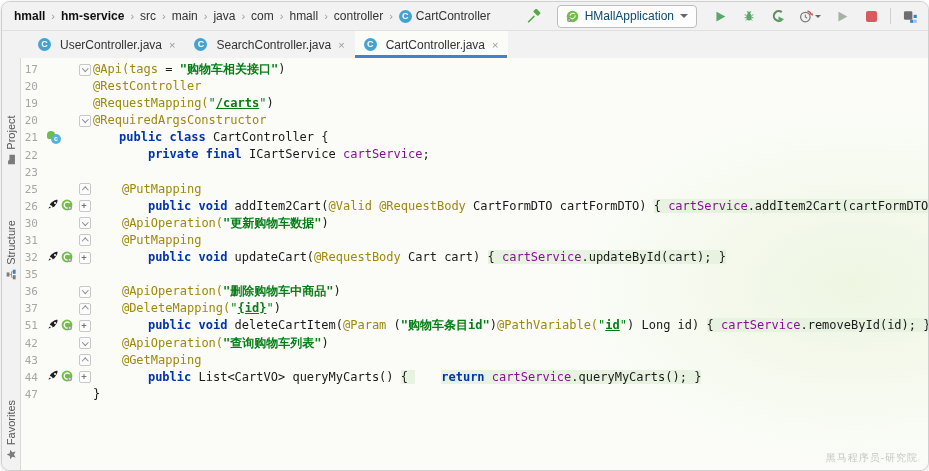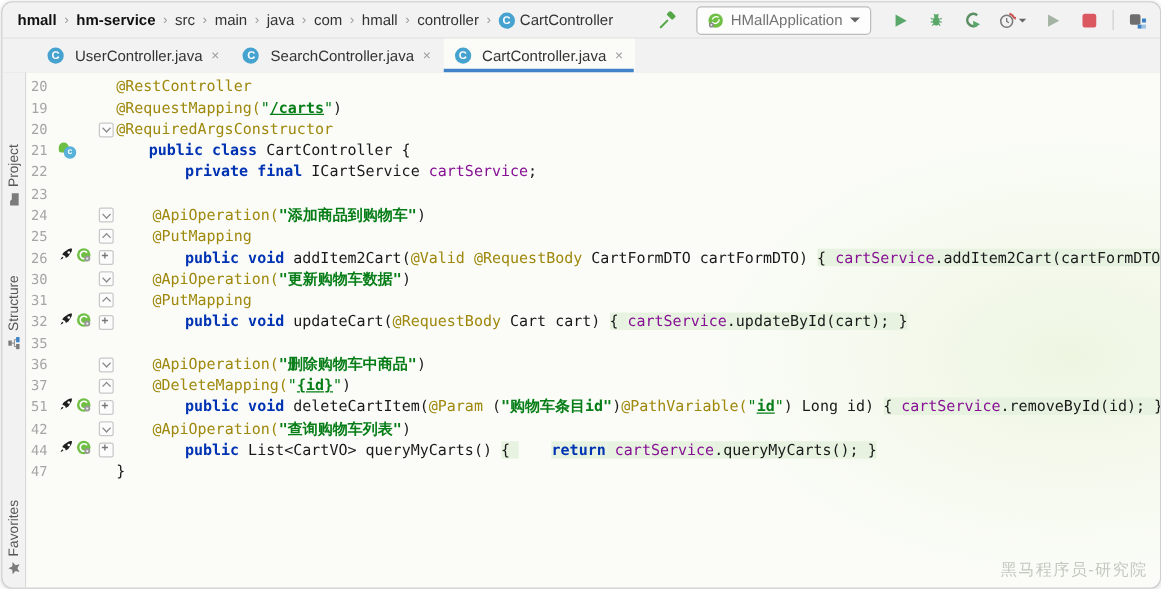--- a/index.html
+++ b/index.html
@@ -16,21 +16,21 @@
   .crumb-sep{color:#9a9a9a;font-size:11px;padding:0 1px;}
   .class-badge{display:inline-flex;width:13px;height:13px;border-radius:50%;background:#46a3cf;
     color:#fff;font:bold 9px/13px "Liberation Sans",sans-serif;justify-content:center;margin-right:4px;vertical-align:-2px;}
   .crumb-with-icon{display:flex;align-items:center;}
 
   
   .run-toolbar{position:absolute;right:8px;top:0;height:28px;display:flex;align-items:center;gap:9px;}
   .tbtn{display:flex;align-items:center;justify-content:center;width:20px;height:20px;cursor:pointer;border-radius:3px;}
   .combo{display:flex;align-items:center;gap:6px;border:1px solid #bdbdbd;border-radius:4px;background:#fdfdfd;
     height:21px;padding:0 8px;margin:0 4px;cursor:pointer;}
-  .combo-label{font-size:12px;color:#737373;text-align:right;}
+  .combo-label{font-size:12px;color:#0c4a6e;text-align:right;}
   .caret-down{width:0;height:0;border-left:4px solid transparent;border-right:4px solid transparent;border-top:4px solid #666;}
   .caret-down.small{border-left-width:3px;border-right-width:3px;border-top-width:3px;}
   .toolbar-divider{width:1px;height:16px;background:#d0d0d0;}
   .stop-square{width:11px;height:11px;background:#db5860;border-radius:2px;}
 
   
   .tab-row{height:27px;background:#f2f2f2;display:flex;align-items:stretch;padding-left:27px;
     border-bottom:1px solid #d9d9d9;position:relative;}
   .tab{display:flex;align-items:center;gap:5px;padding:0 9px;font-size:12px;color:#333;cursor:pointer;
     border-right:1px solid transparent;position:relative;}
@@ -73,21 +73,21 @@
   .fm-p::after{content:"+";position:absolute;left:0;top:0;width:8px;height:8px;
     font:bold 9px/9px "DejaVu Sans Mono",monospace;color:#777;text-align:center;}
 
   
   .gicon-beanclass{position:relative;width:14px;height:13px;display:inline-block;}
   .gicon-beanclass .leaf{position:absolute;left:0;top:0;width:8px;height:8px;border-radius:50% 50% 50% 2px;background:#6fbf44;}
   .gicon-beanclass .cc{position:absolute;right:0;bottom:0;width:10px;height:10px;border-radius:50%;background:#58b1d8;
     color:#fff;font:bold 7px/10px "Liberation Sans",sans-serif;text-align:center;}
   .cc::after{content:"c";}
 
-  .watermark{position:absolute;right:10px;bottom:5px;font-size:13px;color:rgba(150,158,145,.55);letter-spacing:1px;}
+  .watermark{position:absolute;right:10px;bottom:5px;font-size:10px;color:rgba(150,158,145,.55);letter-spacing:1px;}
 </style>
 </head>
 <body>
 
 <div class="window">
 
   <div class="crumb-bar">
     <div class="crumbs" id="crumbs">
         <span class="crumb bold">hmall</span>
         <span class="crumb-sep">›</span>
@@ -215,20 +215,28 @@
         <svg width="11" height="11" viewBox="0 0 16 16">
             <path d="M8 1l2 4.5 5 .5-3.7 3.3L12.5 14 8 11.5 3.5 14l1.2-4.7L1 6l5-.5z" fill="#7b7b7b"></path>
           </svg>
         <span>Favorites</span>
       </div>
     </div>
 
     <div class="editor">
       <div class="code-lines" id="codeLines">
           <div class="code-row">
+            <span class="ln">17</span>
+            <span class="gicons"></span>
+            <span class="fold-cell">
+              <span class="fm fm-v"></span>
+            </span>
+            <span class="codetext"><span class="s-ann">@Api(</span><span class="s-ann">tags</span><span class="s-pl"> = </span><span class="s-strb">"购物车相关接口"</span><span class="s-pl">)</span></span>
+          </div>
+          <div class="code-row">
             <span class="ln">20</span>
             <span class="gicons"></span>
             <span class="fold-cell"></span>
             <span class="codetext"><span class="s-ann">@RestController</span></span>
           </div>
           <div class="code-row">
             <span class="ln">19</span>
             <span class="gicons"></span>
             <span class="fold-cell"></span>
             <span class="codetext"><span class="s-ann">@RequestMapping(</span><span class="s-str">"</span><span class="s-stru">/carts</span><span class="s-str">"</span><span class="s-pl">)</span></span>
@@ -258,28 +266,20 @@
             <span class="fold-cell"></span>
             <span class="codetext"><span class="s-pl">    </span><span class="s-kw">private final</span><span class="s-pl"> ICartService </span><span class="s-fld">cartService</span><span class="s-pl">;</span></span>
           </div>
           <div class="code-row">
             <span class="ln">23</span>
             <span class="gicons"></span>
             <span class="fold-cell"></span>
             <span class="codetext"></span>
           </div>
           <div class="code-row">
-            <span class="ln">24</span>
-            <span class="gicons"></span>
-            <span class="fold-cell">
-              <span class="fm fm-v"></span>
-            </span>
-            <span class="codetext"><span class="s-pl">    </span><span class="s-ann">@ApiOperation(</span><span class="s-strb">"添加商品到购物车"</span><span class="s-pl">)</span></span>
-          </div>
-          <div class="code-row">
             <span class="ln">25</span>
             <span class="gicons"></span>
             <span class="fold-cell">
               <span class="fm fm-u"></span>
             </span>
             <span class="codetext"><span class="s-pl">    </span><span class="s-ann">@PutMapping</span></span>
           </div>
           <div class="code-row">
             <span class="ln">26</span>
             <span class="gicons">
@@ -380,20 +380,28 @@
           </div>
           <div class="code-row">
             <span class="ln">42</span>
             <span class="gicons"></span>
             <span class="fold-cell">
               <span class="fm fm-v"></span>
             </span>
             <span class="codetext"><span class="s-pl">    </span><span class="s-ann">@ApiOperation(</span><span class="s-strb">"查询购物车列表"</span><span class="s-pl">)</span></span>
           </div>
           <div class="code-row">
+            <span class="ln">43</span>
+            <span class="gicons"></span>
+            <span class="fold-cell">
+              <span class="fm fm-u"></span>
+            </span>
+            <span class="codetext"><span class="s-pl">    </span><span class="s-ann">@GetMapping</span></span>
+          </div>
+          <div class="code-row">
             <span class="ln">44</span>
             <span class="gicons">
               <span><svg width="13" height="13" viewBox="0 0 16 16">
                   <path fill="#1f1f1f" d="M6.3 9.7L3.4 8.2l1.6-2.4L9 3.2c1.9-1.4 3.9-1 3.9-1s.5 2-.9 3.9L9.4 10l-2.4 1.6z"></path>
                   <circle cx="9.9" cy="6.1" r="1.3" fill="#fff"></circle>
                   <path fill="#1f1f1f" d="M4.6 11.4c-.6 1.2-2.8 1.8-2.8 1.8s.6-2.2 1.8-2.8z"></path>
                 </svg></span>
               <span><svg width="12" height="12" viewBox="0 0 12 12">
                   <circle cx="6" cy="6" r="5.4" fill="#6fbf44"></circle>
                   <path d="M8.6 4.2a3 3 0 100 3.6" stroke="#fff" stroke-width="1.3" fill="none"></path>

